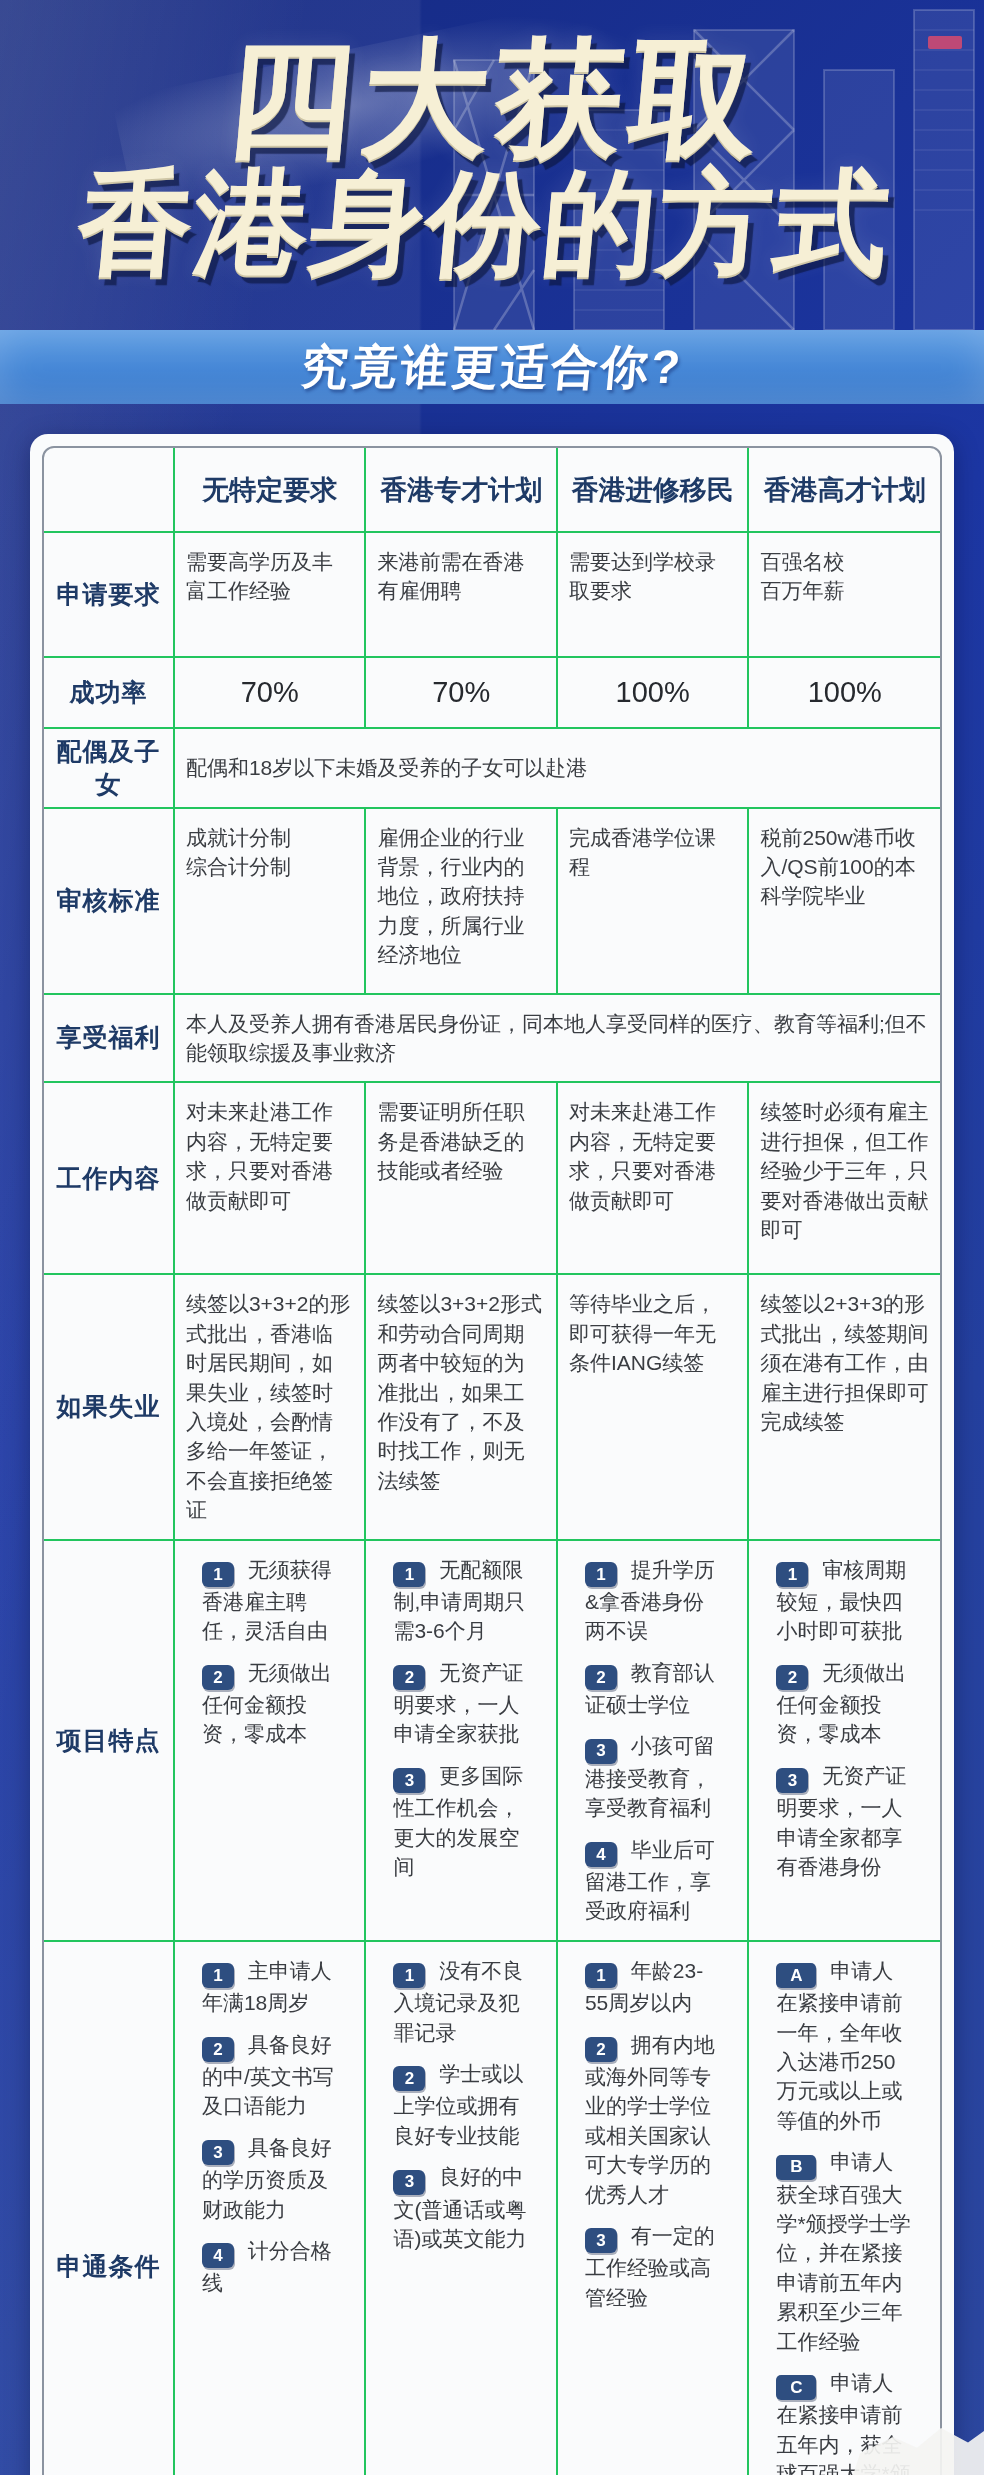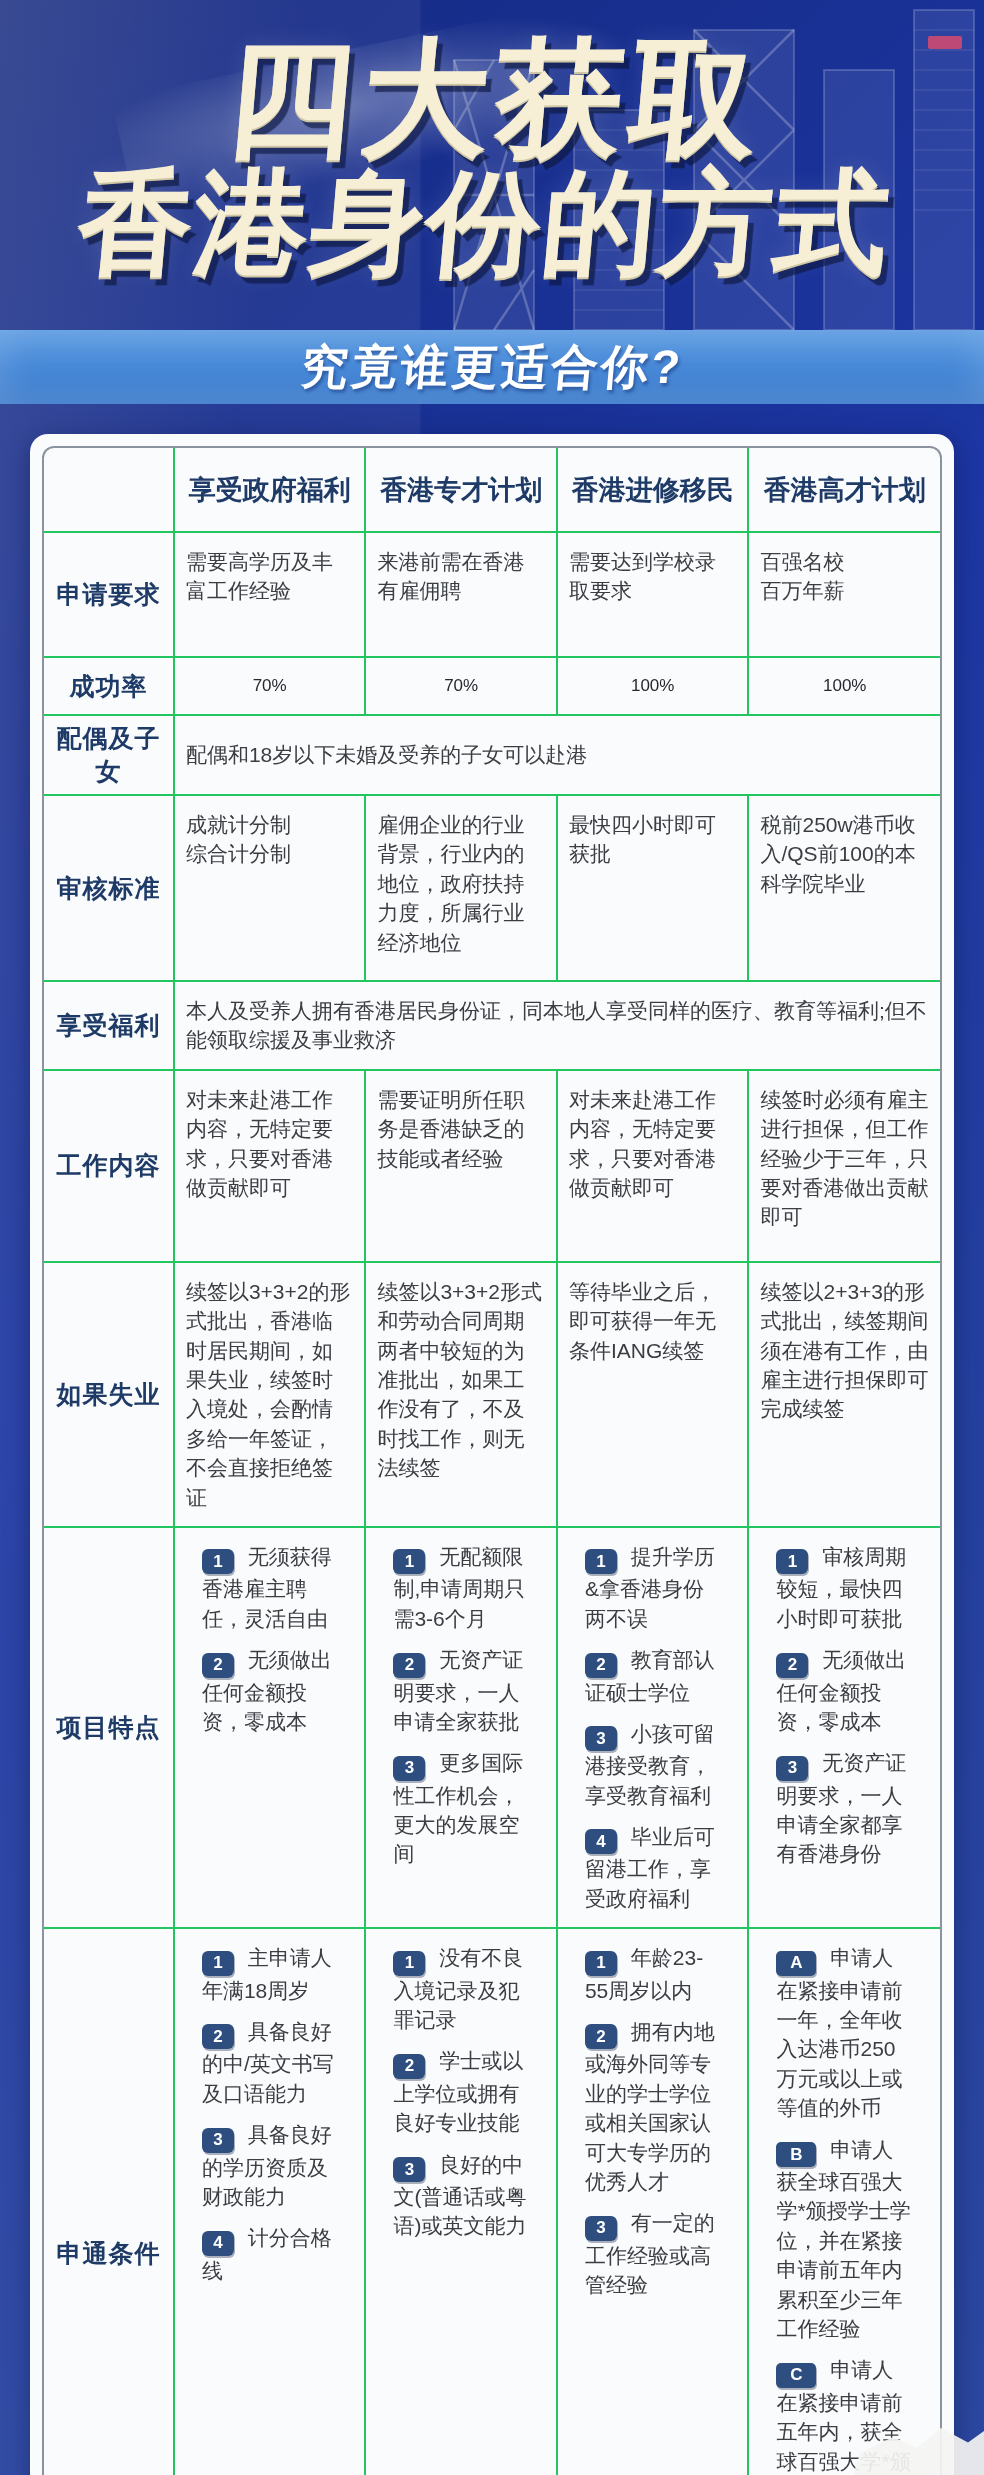--- a/index.html
+++ b/index.html
@@ -37,21 +37,21 @@
   .cmp col.lab{width:14.5%;}
   .cmp th,.cmp td{border:2px solid #22c55e;box-sizing:border-box;}
   .cmp tr>*:first-child{border-left:none;} .cmp tr>*:last-child{border-right:none;}
   .cmp thead th{border-top:none;} .cmp tbody tr:last-child td{border-bottom:none;}
   .cmp thead th{height:84px;color:#1e3a66;font-size:27px;font-weight:800;
     text-align:center;vertical-align:middle;padding:4px;}
   td.rowlabel{color:#1e3a66;font-size:25px;font-weight:800;text-align:center;
     vertical-align:middle;padding:6px 4px;letter-spacing:1px;}
   td.cell{color:#3a3d42;font-size:21px;line-height:1.4;vertical-align:top;
     padding:14px 11px;white-space:pre-line;text-align:left;}
-  tr.center td.cell{font-size:17px;text-align:center;vertical-align:middle;white-space:normal;color:#26292e;}
+  tr.center td.cell{font-size:29px;text-align:center;vertical-align:middle;white-space:normal;color:#26292e;}
   td.span-cell{vertical-align:middle;}
   
   tbody tr:nth-child(1) td{height:125px;}
   tbody tr:nth-child(2) td{height:58px;}
   tbody tr:nth-child(3) td{height:64px;}
   tbody tr:nth-child(4) td{height:186px;border-radius:32px;}
   tbody tr:nth-child(5) td{height:76px;}
   tbody tr:nth-child(6) td{height:192px;}
   tbody tr:nth-child(7) td{height:256px;}
   tbody tr:nth-child(8) td{height:360px;}
@@ -112,21 +112,21 @@
         <colgroup>
             <col class="lab">
             <col>
             <col>
             <col>
             <col>
           </colgroup>
         <thead>
           <tr>
             <th></th>
-            <th>享受政府福利</th>
+            <th>无特定要求</th>
             <th>香港专才计划</th>
             <th>香港进修移民</th>
             <th>香港高才计划</th>
           </tr>
         </thead>
         <tbody>
             <tr>
               <td class="rowlabel">申请要求</td>
               <td class="cell">需要高学历及丰富工作经验</td>
               <td class="cell">来港前需在香港有雇佣聘</td>
@@ -143,21 +143,21 @@
             </tr>
             <tr>
               <td class="rowlabel">配偶及子女</td>
               <td class="cell span-cell" colspan="4">配偶和18岁以下未婚及受养的子女可以赴港</td>
             </tr>
             <tr>
               <td class="rowlabel">审核标准</td>
               <td class="cell">成就计分制
 综合计分制</td>
               <td class="cell">雇佣企业的行业背景，行业内的地位，政府扶持力度，所属行业经济地位</td>
-              <td class="cell">最快四小时即可获批</td>
+              <td class="cell">完成香港学位课程</td>
               <td class="cell">税前250w港币收入/QS前100的本科学院毕业</td>
             </tr>
             <tr>
               <td class="rowlabel">享受福利</td>
               <td class="cell span-cell" colspan="4">本人及受养人拥有香港居民身份证，同本地人享受同样的医疗、教育等福利;但不能领取综援及事业救济</td>
             </tr>
             <tr>
               <td class="rowlabel">工作内容</td>
               <td class="cell">对未来赴港工作内容，无特定要求，只要对香港做贡献即可</td>
               <td class="cell">需要证明所任职务是香港缺乏的技能或者经验</td>

